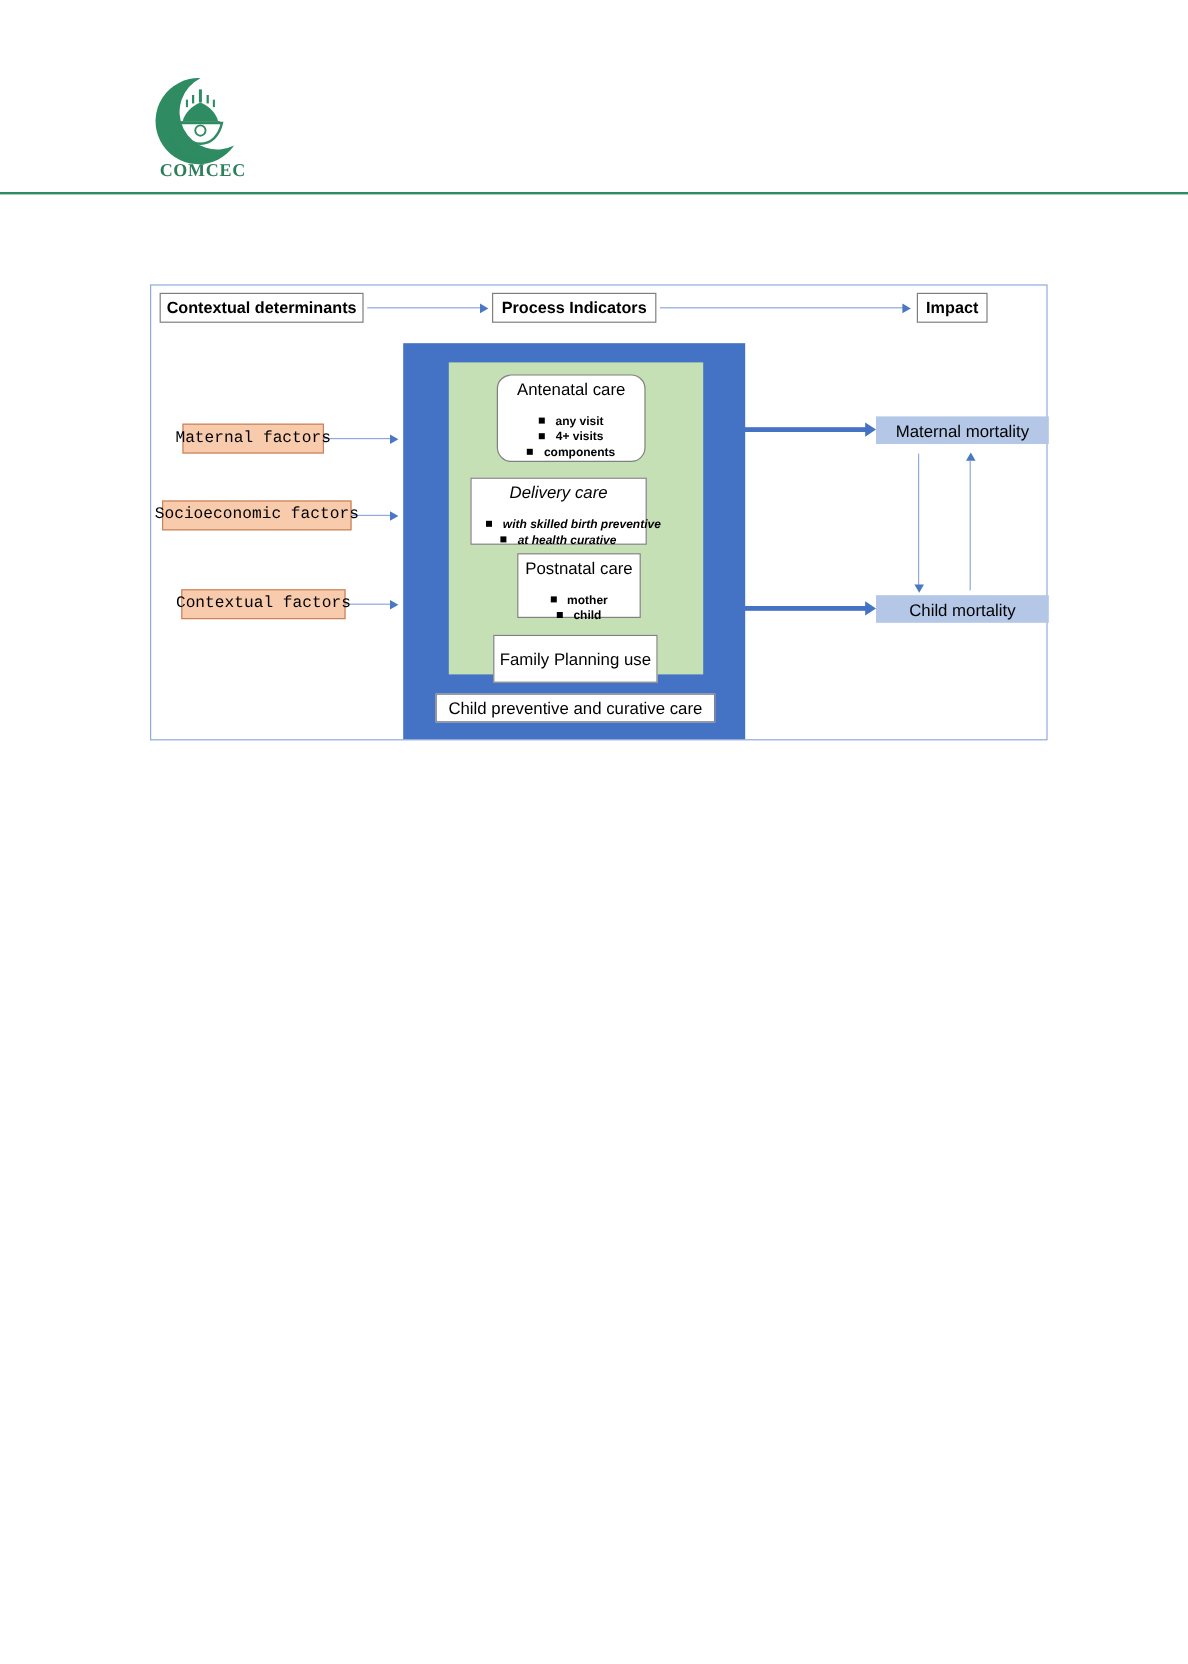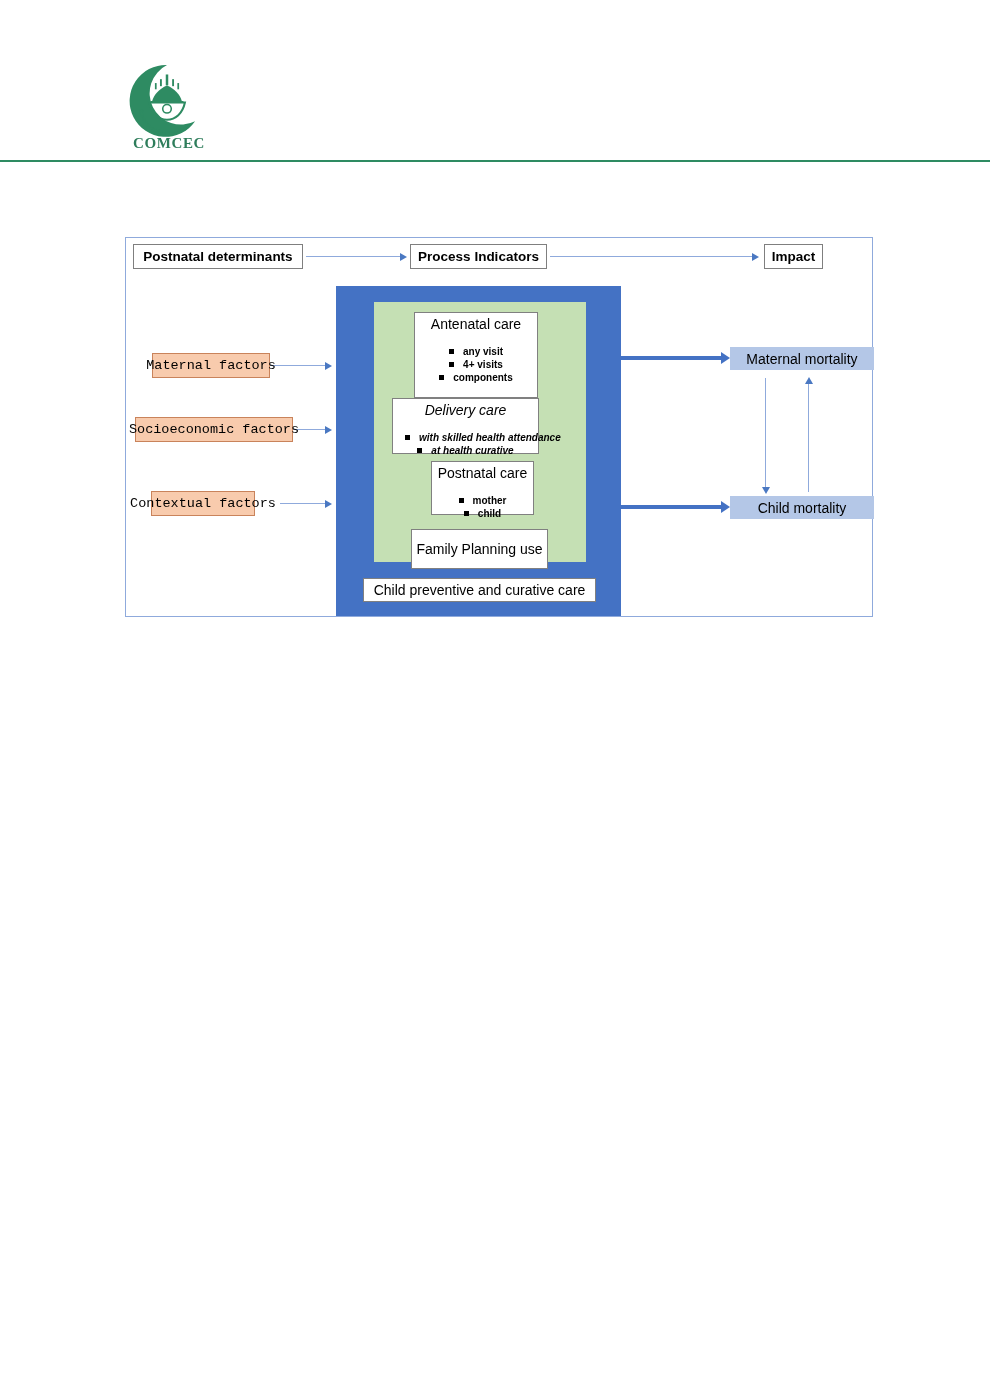--- a/index.html
+++ b/index.html
@@ -90,21 +90,21 @@
     display: flex;
     align-items: center;
     justify-content: center;
     box-sizing: border-box;
     white-space: nowrap;
     z-index: 6;
     font-family: Liberation Mono, monospace;
   }
   #box-maternal-factors      { left: 152px; top: 353px; width: 118px; height: 25px; }
   #box-socioeconomic-factors { left: 135px; top: 417px; width: 158px; height: 25px; }
-  #box-contextual-factors    { left: 151px; top: 491px; width: 104px; height: 25px; }
+  #box-contextual-factors    { left: 151px; top: 491px; width: 137px; height: 25px; }
 
   .mortality-box {
     position: absolute;
     background: #b4c7e7;
     border: none;
     font-size: 14px;
     color: #000000;
     display: flex;
     align-items: center;
     justify-content: center;
@@ -167,21 +167,21 @@
     display: inline-block;
     width: 5px;
     height: 5px;
     background: #000000;
     vertical-align: middle;
     margin-right: 9px;
     position: relative;
     top: -1px;
   }
 
-  #card-antenatal { left: 414px; top: 312px; width: 124px; height: 86px; }
+  #card-antenatal { left: 414px; top: 312px; width: 124px; height: 73px; border-radius: 12px; }
   #card-delivery  { left: 392px; top: 398px; width: 147px; height: 56px; font-style: italic; }
   #card-postnatal { left: 431px; top: 461px; width: 103px; height: 54px; }
 
   .plain-card {
     position: absolute;
     background: #ffffff;
     border: 1.2px solid #808080;
     box-sizing: border-box;
     display: flex;
     align-items: center;
@@ -295,21 +295,21 @@
     </text>
   </svg>
 
   <div id="comcec-wordmark">COMCEC</div>
 
   <div id="header-rule"></div>
 </div>
 
 <div id="diagram-frame"></div>
 
-<div class="hdr-box" id="box-proximate">Postnatal determinants</div>
+<div class="hdr-box" id="box-proximate">Contextual determinants</div>
 <div class="hdr-box" id="box-process">Process Indicators</div>
 <div class="hdr-box" id="box-impact">Impact</div>
 
 <div class="thin-line h" id="conn-prox-proc"></div>
 <div class="arrow-head-right" id="conn-prox-proc-head"></div>
 <div class="thin-line h" id="conn-proc-impact"></div>
 <div class="arrow-head-right" id="conn-proc-impact-head"></div>
 
 <div id="panel-blue"></div>
 <div id="panel-green"></div>
@@ -330,21 +330,21 @@
   <ul>
     <li><span class="bullet"></span><span>any visit</span></li>
     <li><span class="bullet"></span><span>4+ visits</span></li>
     <li><span class="bullet"></span><span>components</span></li>
   </ul>
 </div>
 
 <div class="card" id="card-delivery">
   <div class="card-title">Delivery care</div>
   <ul>
-    <li><span class="bullet"></span><span>with skilled health attendance</span></li>
+    <li><span class="bullet"></span><span>with skilled birth preventive</span></li>
     <li><span class="bullet"></span><span>at health curative</span></li>
   </ul>
 </div>
 
 <div class="card" id="card-postnatal">
   <div class="card-title">Postnatal care</div>
   <ul>
     <li><span class="bullet"></span><span>mother</span></li>
     <li><span class="bullet"></span><span>child</span></li>
   </ul>

